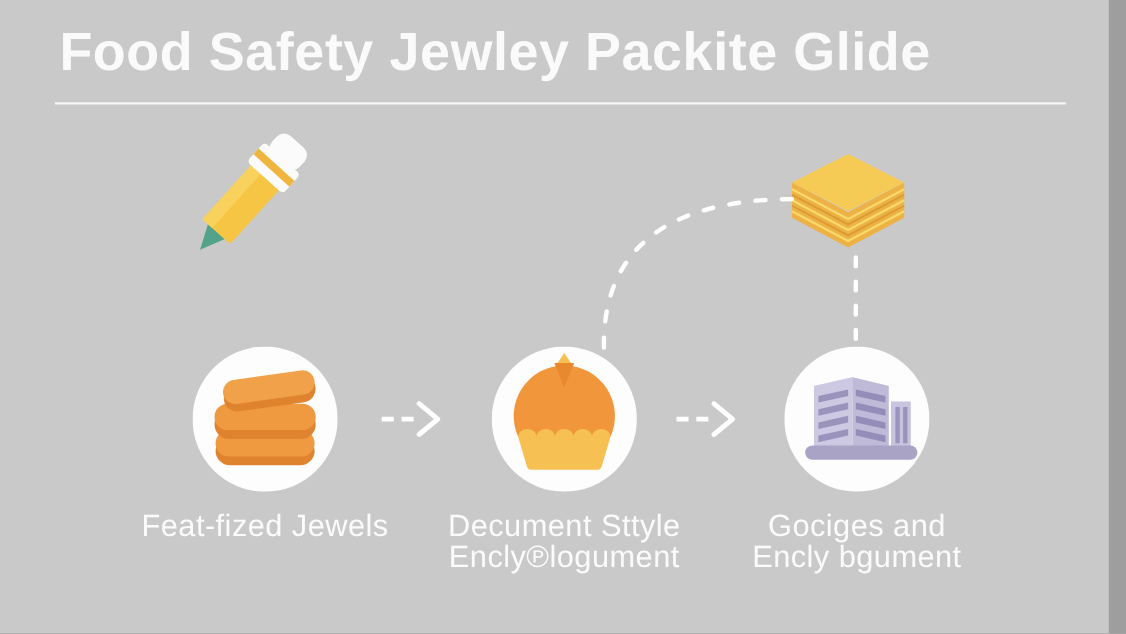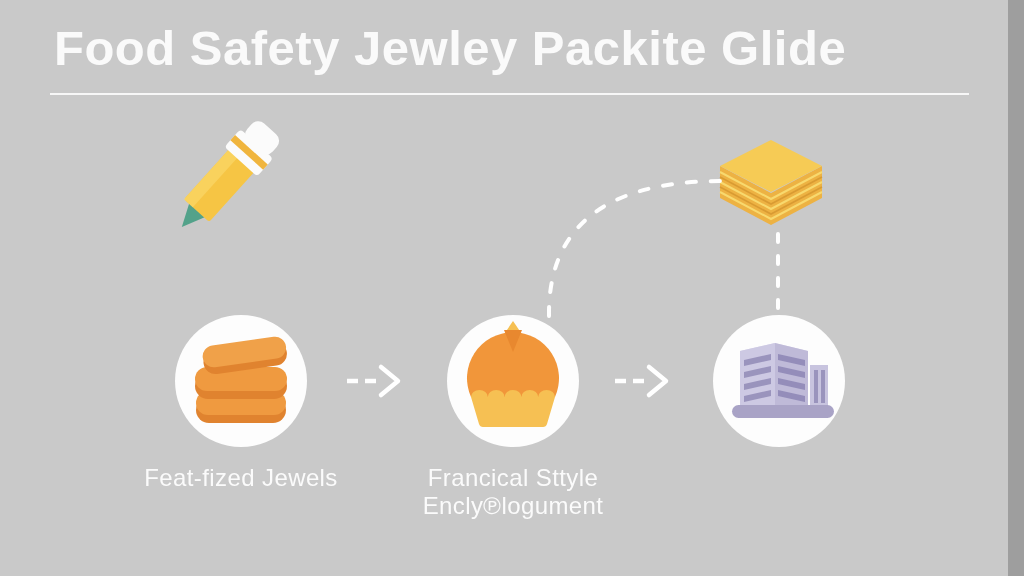--- a/index.html
+++ b/index.html
@@ -18,21 +18,21 @@
     background:rgba(255,255,255,.85);
   }
   .overlay{position:absolute;left:0;top:0;pointer-events:none;}
   .step{position:absolute;width:264px;top:315px;}
   .step-1{left:109px;}
   .step-2{left:381px;}
   .step-3{left:647px;}
   .step svg{display:block;margin:0 auto;}
   .step-label{
     margin-top:17px;text-align:center;
-    font-size:24px;line-height:28px;font-weight:400;letter-spacing:.4px;
+    font-size:28px;line-height:28px;font-weight:400;letter-spacing:.4px;
     color:rgba(255,255,255,.93);
   }
   .pencil-svg{position:absolute;left:156px;top:108px;}
   .stack-svg{position:absolute;left:716px;top:136px;}
 </style>
 </head>
 <body>
 
 <div id="canvas">
 
@@ -98,21 +98,21 @@
       <polygon points="-9,-51 9,-51 0,-29" fill="#e8882f"></polygon>
       <path d="M -42,16
                a 8.4 7 0 0 1 16.8 0
                a 8.4 7 0 0 1 16.8 0
                a 8.4 7 0 0 1 16.8 0
                a 8.4 7 0 0 1 16.8 0
                a 8.4 7 0 0 1 16.8 0
                L 34,43 Q 33,46 30,46 L -30,46 Q -33,46 -34,43 Z" fill="#f6c053"></path>
     </svg>
     <div class="step-label">
-      <div>Francical Sttyle</div>
+      <div>Decument Sttyle</div>
       <div>Encly℗logument</div>
     </div>
   </div>
 
   <div class="step step-3">
     <svg width="132" height="132" viewBox="-66 -66 132 132">
       <circle cx="0" cy="0" r="66" fill="#fdfdfd"></circle>
       <rect x="31" y="-16" width="18" height="42" fill="#c8c4df"></rect>
       <rect x="35" y="-11" width="4" height="33" fill="#9a94bd"></rect>
       <rect x="42" y="-11" width="4" height="33" fill="#9a94bd"></rect>
@@ -122,15 +122,19 @@
       <polygon points="-35,-21 -8,-27 -8,-21 -35,-15" fill="#9a94bd"></polygon>
       <polygon points="-35,-9  -8,-15 -8,-9  -35,-3" fill="#9a94bd"></polygon>
       <polygon points="-35,3   -8,-3  -8,3   -35,9" fill="#9a94bd"></polygon>
       <polygon points="-35,15  -8,9   -8,15  -35,21" fill="#9a94bd"></polygon>
       <polygon points="-1,-27 26,-21 26,-15 -1,-21" fill="#948dba"></polygon>
       <polygon points="-1,-15 26,-9  26,-3  -1,-9" fill="#948dba"></polygon>
       <polygon points="-1,-3  26,3   26,9   -1,3" fill="#948dba"></polygon>
       <polygon points="-1,9   26,15  26,21  -1,15" fill="#948dba"></polygon>
       <rect x="-47" y="24" width="102" height="13" rx="6.5" fill="#a9a3c6"></rect>
     </svg>
+    <div class="step-label">
+      <div>Gociges and</div>
+      <div>Encly bgument</div>
+    </div>
   </div>
 
 </div>
 
 </body></html>

